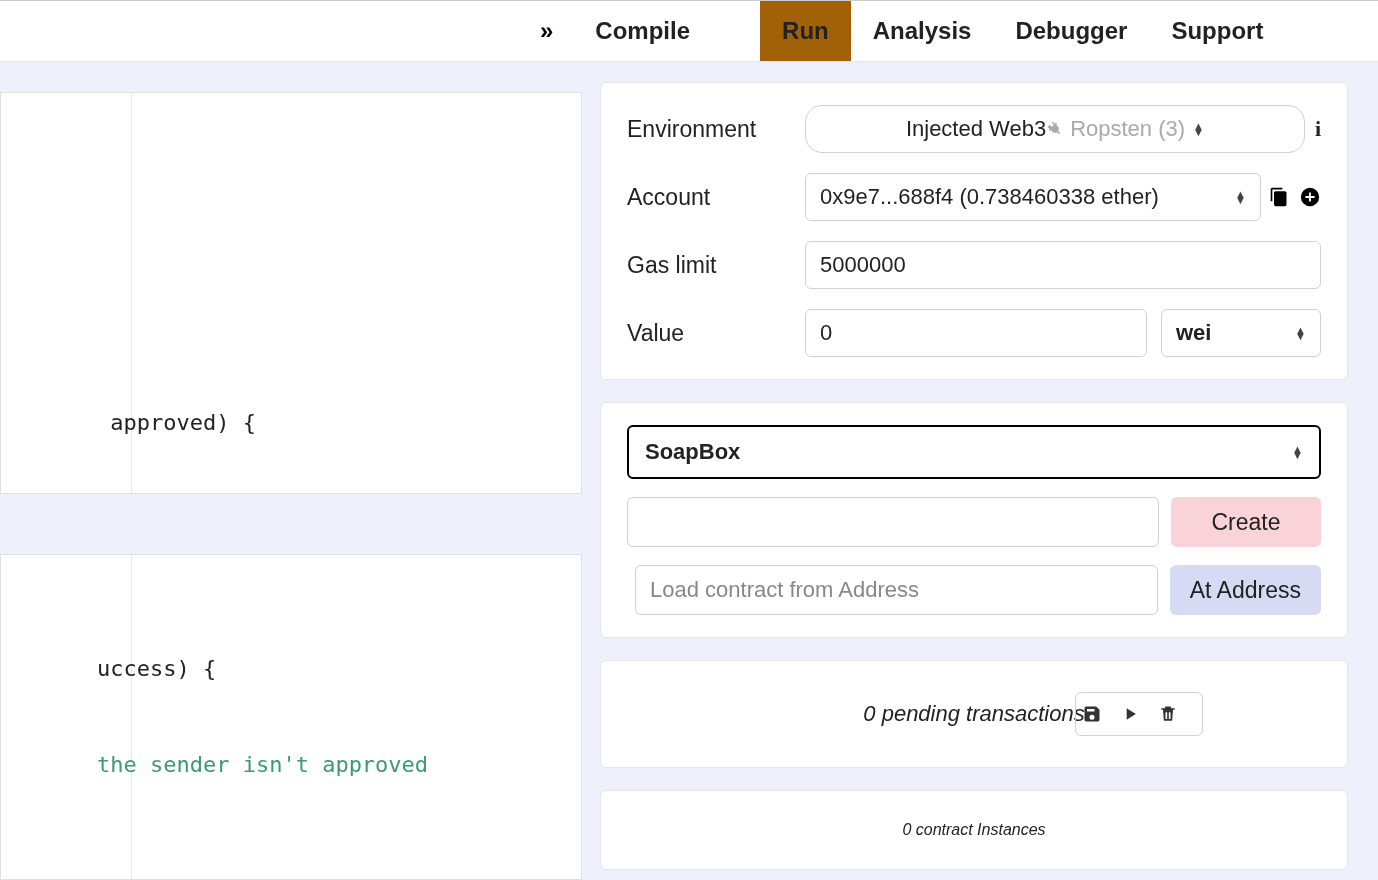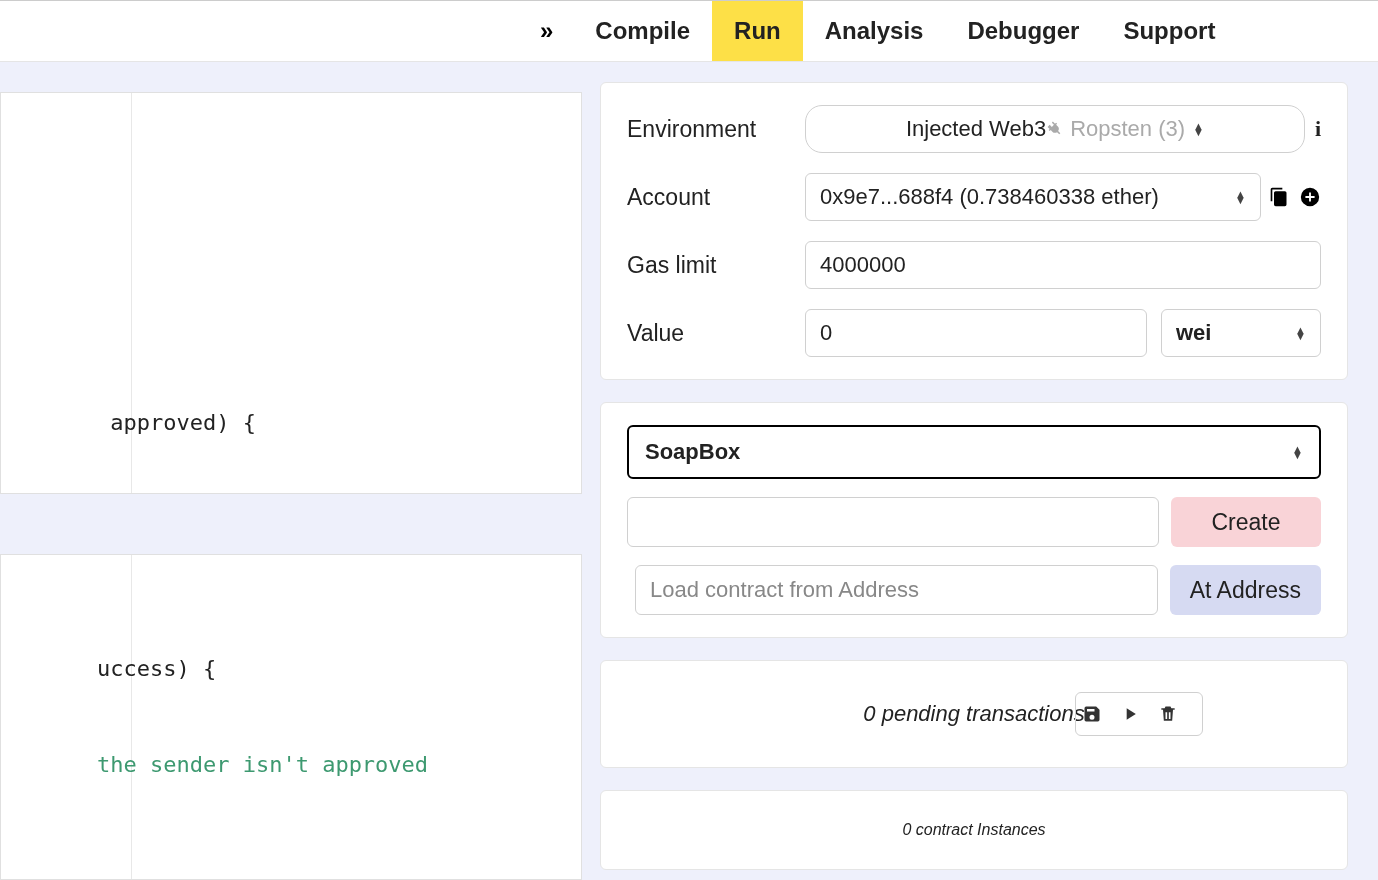--- a/index.html
+++ b/index.html
@@ -30,21 +30,21 @@
 .tabs { display: flex; height: 100%; }
 .tab {
   padding: 16px 22px;
   font-size: 24px;
   font-weight: 700;
   display: flex;
   align-items: center;
   cursor: pointer;
   color: #222;
 }
-.tab.active { background: #fde047; }
+.tab.active { background: #a16207; margin-left: 48px; }
 .main { display: flex; height: calc(100% - 62px); }
 .editor-col {
   width: 582px;
   background: #eef0fb;
   display: flex;
   flex-direction: column;
   padding-top: 30px;
 }
 .editor-block {
   background: #fff;
@@ -241,21 +241,21 @@
             <svg width="22" height="22" viewBox="0 0 24 24">
                 <path fill="#000" d="M12 2a10 10 0 1 0 0 20 10 10 0 0 0 0-20zm5 11h-4v4h-2v-4H7v-2h4V7h2v4h4v2z"></path>
               </svg>
           </span>
         </div>
       </div>
 
       <div class="form-row">
         <div class="form-label">Gas limit</div>
         <div class="input-box gas-box">
-          <span>4000000</span>
+          <span>5000000</span>
         </div>
       </div>
 
       <div class="form-row">
         <div class="form-label">Value</div>
         <div class="input-box value-box">
           <span>0</span>
         </div>
         <div class="select-box unit-box">
           <span>wei</span>

